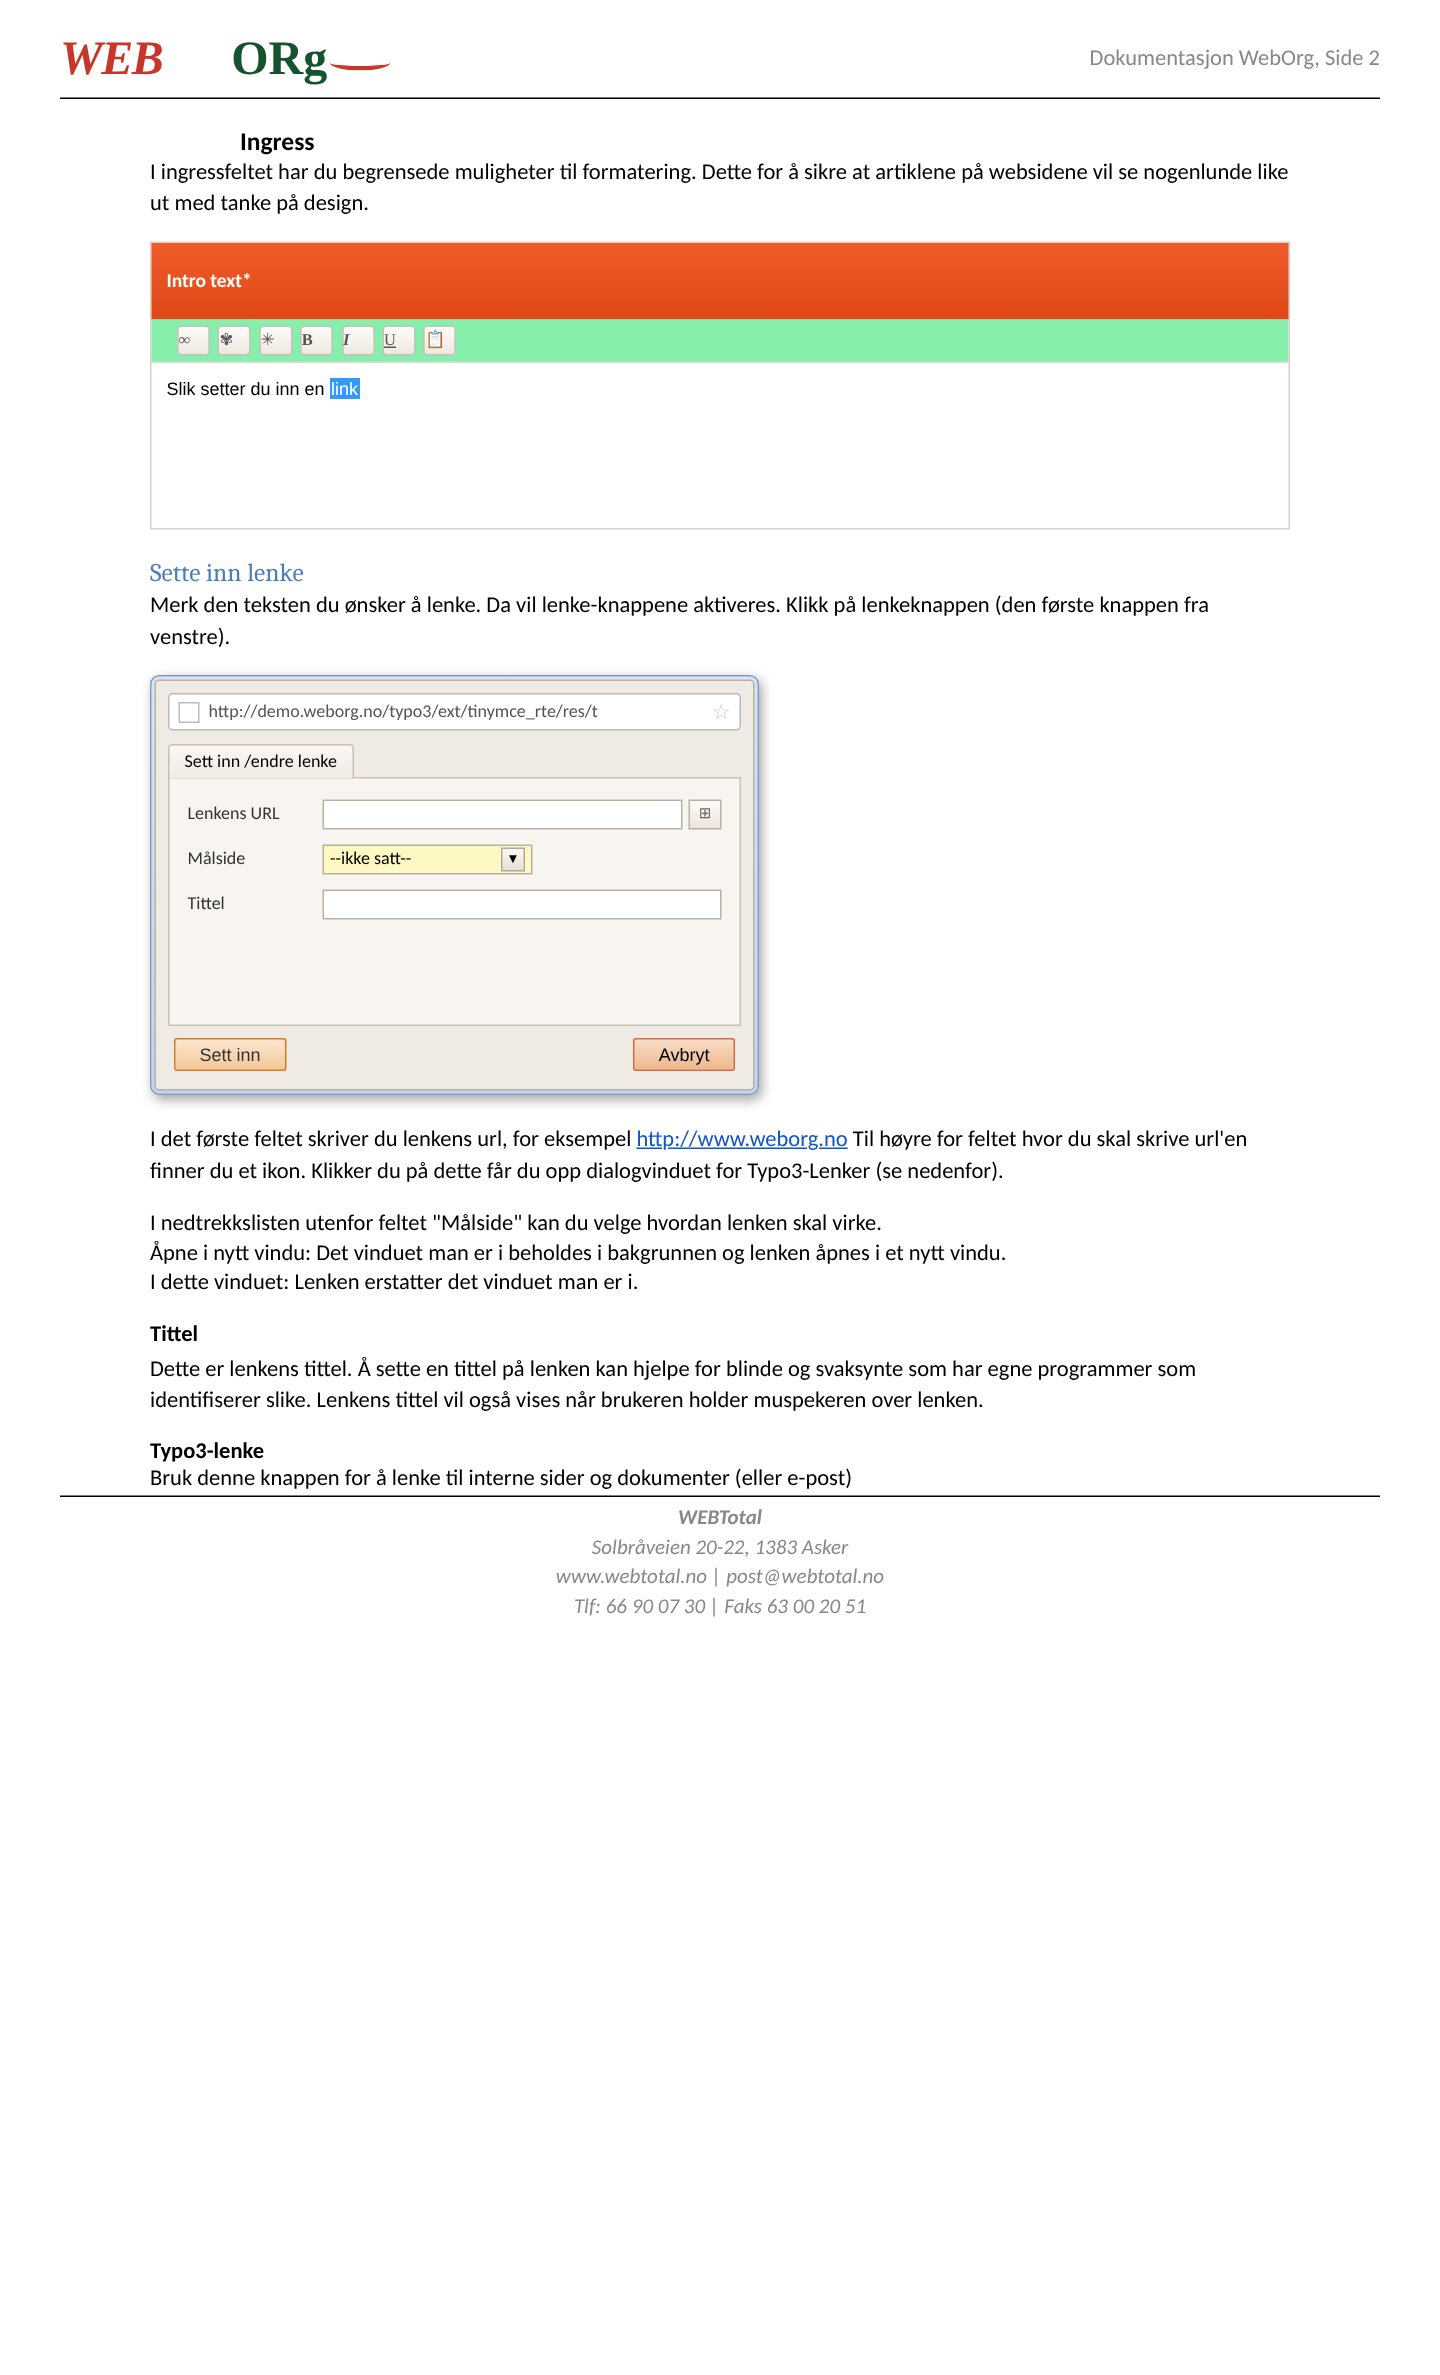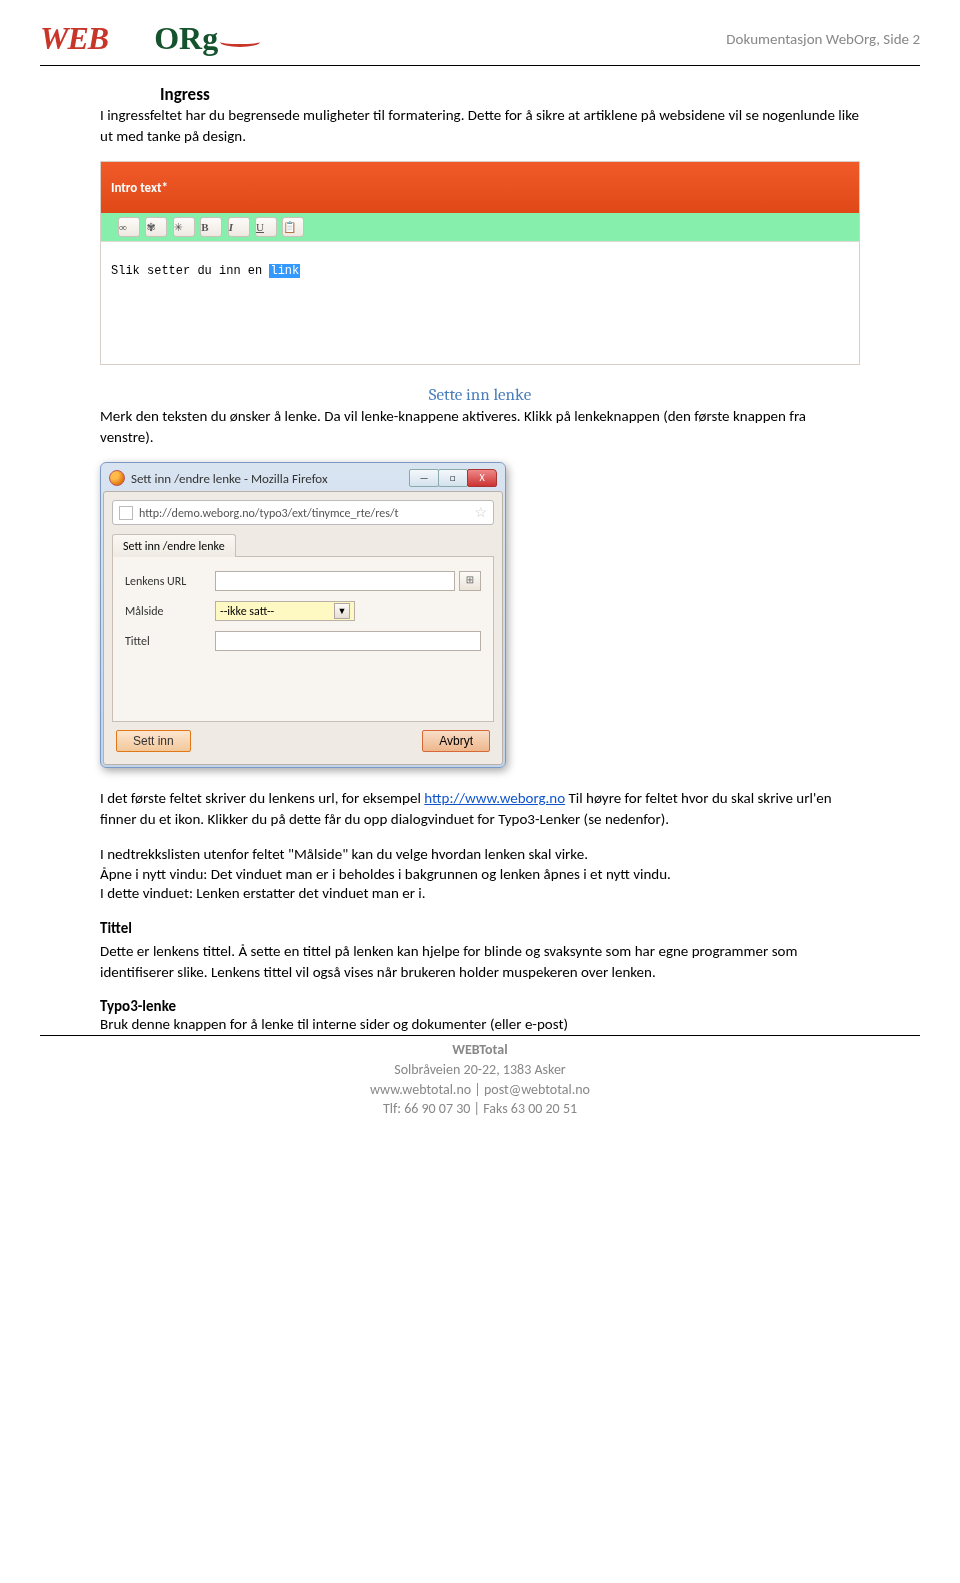--- a/index.html
+++ b/index.html
@@ -46,21 +46,20 @@
     font-size: 17px;
     margin-left: 60px;
   }
   .paragraph { margin-bottom: 14px; line-height: 1.4; }
   .section-link-heading {
     color: #4a7dbb;
     font-family: Cambria, Georgia, serif;
     font-size: 17px;
     margin-top: 20px;
     margin-bottom: 2px;
-    text-align: center;
   }
   .editor-box {
     border: 1px solid #d8d0c8;
     background: #fff;
     margin-bottom: 20px;
   }
   .editor-header {
     background: linear-gradient(to bottom, #f05a28, #e04818);
     color: #fff;
     font-weight: bold;
@@ -84,22 +83,21 @@
     line-height: 18px;
     vertical-align: middle;
     font-family: "Times New Roman", serif;
     color: #555;
     cursor: pointer;
   }
   .editor-body {
     padding: 10px;
     font-size: 12px;
     min-height: 110px;
-    font-family: Liberation Mono, monospace;
-    margin-top: 12px;
+    font-family: Liberation Sans, sans-serif;
   }
   .highlight-link { background: #3399ff; color: #fff; padding: 0 1px; }
   .dialog-wrap {
     display: inline-block;
     background: linear-gradient(#d9e4f1,#c3d3e8);
     border: 1px solid #7a9ac5;
     border-radius: 6px;
     padding: 2px;
     box-shadow: 2px 3px 8px rgba(0,0,0,0.35);
     margin-bottom: 20px;
@@ -248,20 +246,21 @@
   .dlg-btn.cancel { border-color: #d86838;
     background: linear-gradient(#f8ddc8,#eeb78c); }
   .link-blue { color: #1155cc; text-decoration: underline; }
   .bold { font-weight: bold; }
   .footer {
     text-align: center;
     color: #888;
     font-size: 14px;
     margin-top: 4px;
     line-height: 1.4;
+    font-style: italic;
   }
   .footer .company { font-weight: bold; }
 </style>
 </head>
 <body>
 
 <div class="header">
   <div class="logo">
     <span class="logo-web">WEB</span><span class="logo-org">ORg</span><span class="logo-swoosh"></span>
   </div>
@@ -287,29 +286,20 @@
     </div>
     <div class="editor-body">
       <span>Slik setter du inn en </span><span class="highlight-link">link</span>
     </div>
   </div>
 
   <div class="section-link-heading">Sette inn lenke</div>
   <div class="paragraph">Merk den teksten du ønsker å lenke. Da vil lenke-knappene aktiveres. Klikk på lenkeknappen (den første knappen fra venstre).</div>
 
   <div class="dialog-wrap">
-    <div class="dialog-titlebar">
-      <span class="ff-icon"></span>
-      <span>Sett inn /endre lenke - Mozilla Firefox</span>
-      <div class="win-btns">
-        <div class="win-btn">—</div>
-        <div class="win-btn">□</div>
-        <div class="win-btn close">X</div>
-      </div>
-    </div>
     <div class="dialog-inner">
       <div class="url-bar">
         <span class="page-icon"></span>
         <span>http://demo.weborg.no/typo3/ext/tinymce_rte/res/t</span>
         <span class="star">☆</span>
       </div>
       <div class="tab-area">
         <div class="tab">Sett inn /endre lenke</div>
         <div class="tab-panel">
           <div class="form-row">

